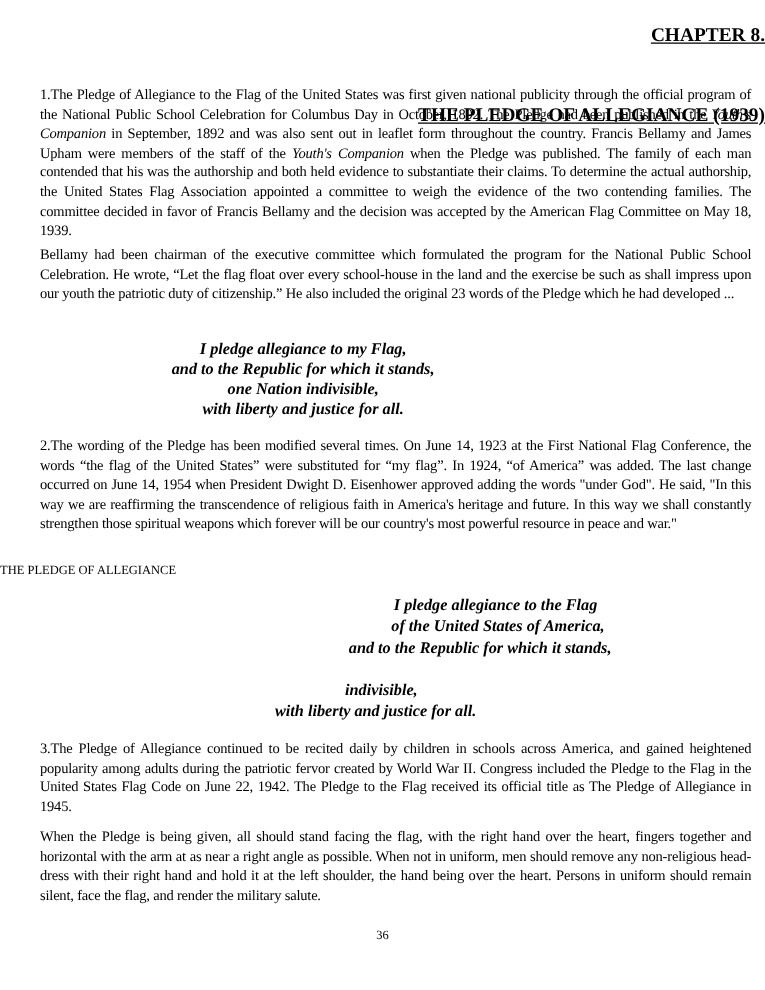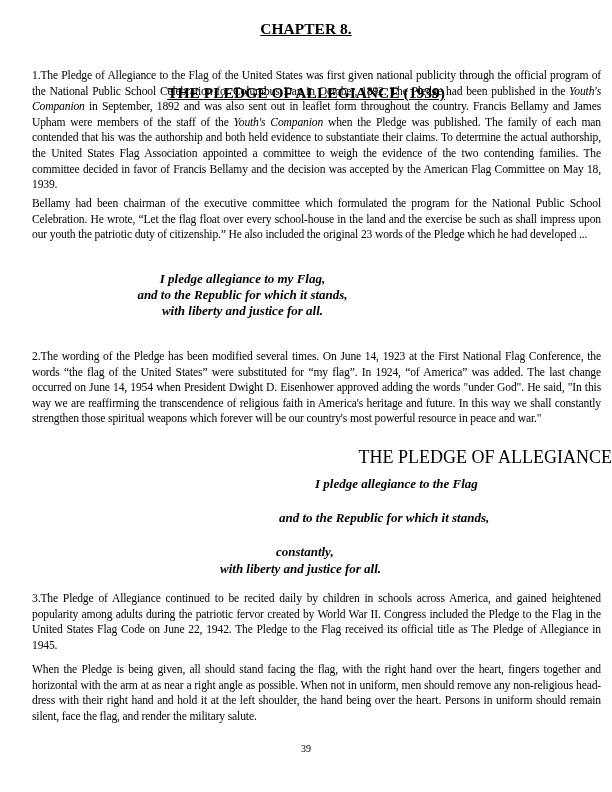--- a/index.html
+++ b/index.html
@@ -1,55 +1,57 @@
 <!DOCTYPE html>
 <html><head>
   <meta charset="utf-8">
   <style>
     html, body { margin: 0; padding: 0; background: #ffffff; }
     body { width: 612px; height: 792px; position: relative; overflow: hidden;
            font-family: "Liberation Serif", "DejaVu Serif", serif; color: #000; }
     .abs { position: absolute; }
-    .title { left: 0; width: 612px; text-align: center; font-weight: bold; font-size: 15.5px;
+    .title { left: 0; width: 612px; text-align: right; font-weight: bold; font-size: 15.5px;
              text-decoration: underline; line-height: 18px; }
     .para { left: 32px; width: 569px; font-size: 11.6px; line-height: 15.6px; text-align: justify;
             letter-spacing: -0.15px; }
     .poem { left: 0; width: 485px; text-align: center; font-style: italic; font-weight: bold;
             font-size: 13px; line-height: 16px; }
     .poem-line { display: block; white-space: nowrap; }
-    .sub { left: 0; width: 612px; text-align: right; font-size: 18px; line-height: 16px; }
+    .sub { left: 0; width: 612px; text-align: left; font-size: 10px; line-height: 16px; }
     .page-num { left: 0; width: 612px; text-align: center; font-size: 10px; }
     em { font-style: italic; }
     .indent-line { position: absolute; white-space: nowrap; font-style: italic; font-weight: bold;
                    font-size: 13px; line-height: 16px; }
   </style>
 </head>
 <body>
 
 <div class="abs title" style="top:20px;">CHAPTER 8.</div>
 <div class="abs title" style="top:40px;margin-top:44px;">THE PLEDGE OF ALLEGIANCE (1939)</div>
 
 <div class="abs para" style="top:68px;"><span>1.The Pledge of Allegiance to the Flag of the United States was first given national publicity through the official program of the National Public School Celebration for Columbus Day in October, 1892. The Pledge had been published in the </span><em>Youth's Companion</em><span> in September, 1892 and was also sent out in leaflet form throughout the country. Francis Bellamy and James Upham were members of the staff of the </span><em>Youth's Companion</em><span> when the Pledge was published. The family of each man contended that his was the authorship and both held evidence to substantiate their claims. To determine the actual authorship, the United States Flag Association appointed a committee to weigh the evidence of the two contending families. The committee decided in favor of Francis Bellamy and the decision was accepted by the American Flag Committee on May 18, 1939.</span></div>
 
 <div class="abs para" style="top:196px;">Bellamy had been chairman of the executive committee which formulated the program for the National Public School Celebration. He wrote, “Let the flag float over every school-house in the land and the exercise be such as shall impress upon our youth the patriotic duty of citizenship.” He also included the original 23 words of the Pledge which he had developed ...</div>
 
 <div class="abs poem" style="top:271px;">
   <span class="poem-line">I pledge allegiance to my Flag,</span>
   <span class="poem-line">and to the Republic for which it stands,</span>
+  <span class="poem-line">one Nation indivisible,</span>
   <span class="poem-line">with liberty and justice for all.</span>
 </div>
 
 <div class="abs para" style="top:349px;">2.The wording of the Pledge has been modified several times. On June 14, 1923 at the First National Flag Conference, the words “the flag of the United States” were substituted for “my flag”. In 1924, “of America” was added. The last change occurred on June 14, 1954 when President Dwight D. Eisenhower approved adding the words "under God". He said, "In this way we are reaffirming the transcendence of religious faith in America's heritage and future. In this way we shall constantly strengthen those spiritual weapons which forever will be our country's most powerful resource in peace and war."</div>
 
 <div class="abs sub" style="top:449px;">THE PLEDGE OF ALLEGIANCE</div>
 
 <div class="abs" style="top:476px; left:0; width:612px; height:100px;">
   <span class="indent-line" style="left:315px; top:0px;">I pledge allegiance to the Flag</span>
+  <span class="indent-line" style="left:313px; top:17px;">of the United States of America,</span>
   <span class="indent-line" style="left:279px; top:34px;">and to the Republic for which it stands,</span>
-  <span class="indent-line" style="left:276px; top:68px;">constantly,</span>
+  <span class="indent-line" style="left:276px; top:68px;">indivisible,</span>
   <span class="indent-line" style="left:220px; top:85px;">with liberty and justice for all.</span>
 </div>
 
 <div class="abs para" style="top:591px;">3.The Pledge of Allegiance continued to be recited daily by children in schools across America, and gained heightened popularity among adults during the patriotic fervor created by World War II. Congress included the Pledge to the Flag in the United States Flag Code on June 22, 1942. The Pledge to the Flag received its official title as The Pledge of Allegiance in 1945.</div>
 
 <div class="abs para" style="top:662px;">When the Pledge is being given, all should stand facing the flag, with the right hand over the heart, fingers together and horizontal with the arm at as near a right angle as possible. When not in uniform, men should remove any non-religious head-dress with their right hand and hold it at the left shoulder, the hand being over the heart. Persons in uniform should remain silent, face the flag, and render the military salute.</div>
 
-<div class="abs page-num" style="top:743px;">39</div>
+<div class="abs page-num" style="top:743px;">36</div>
 
 </body></html>

